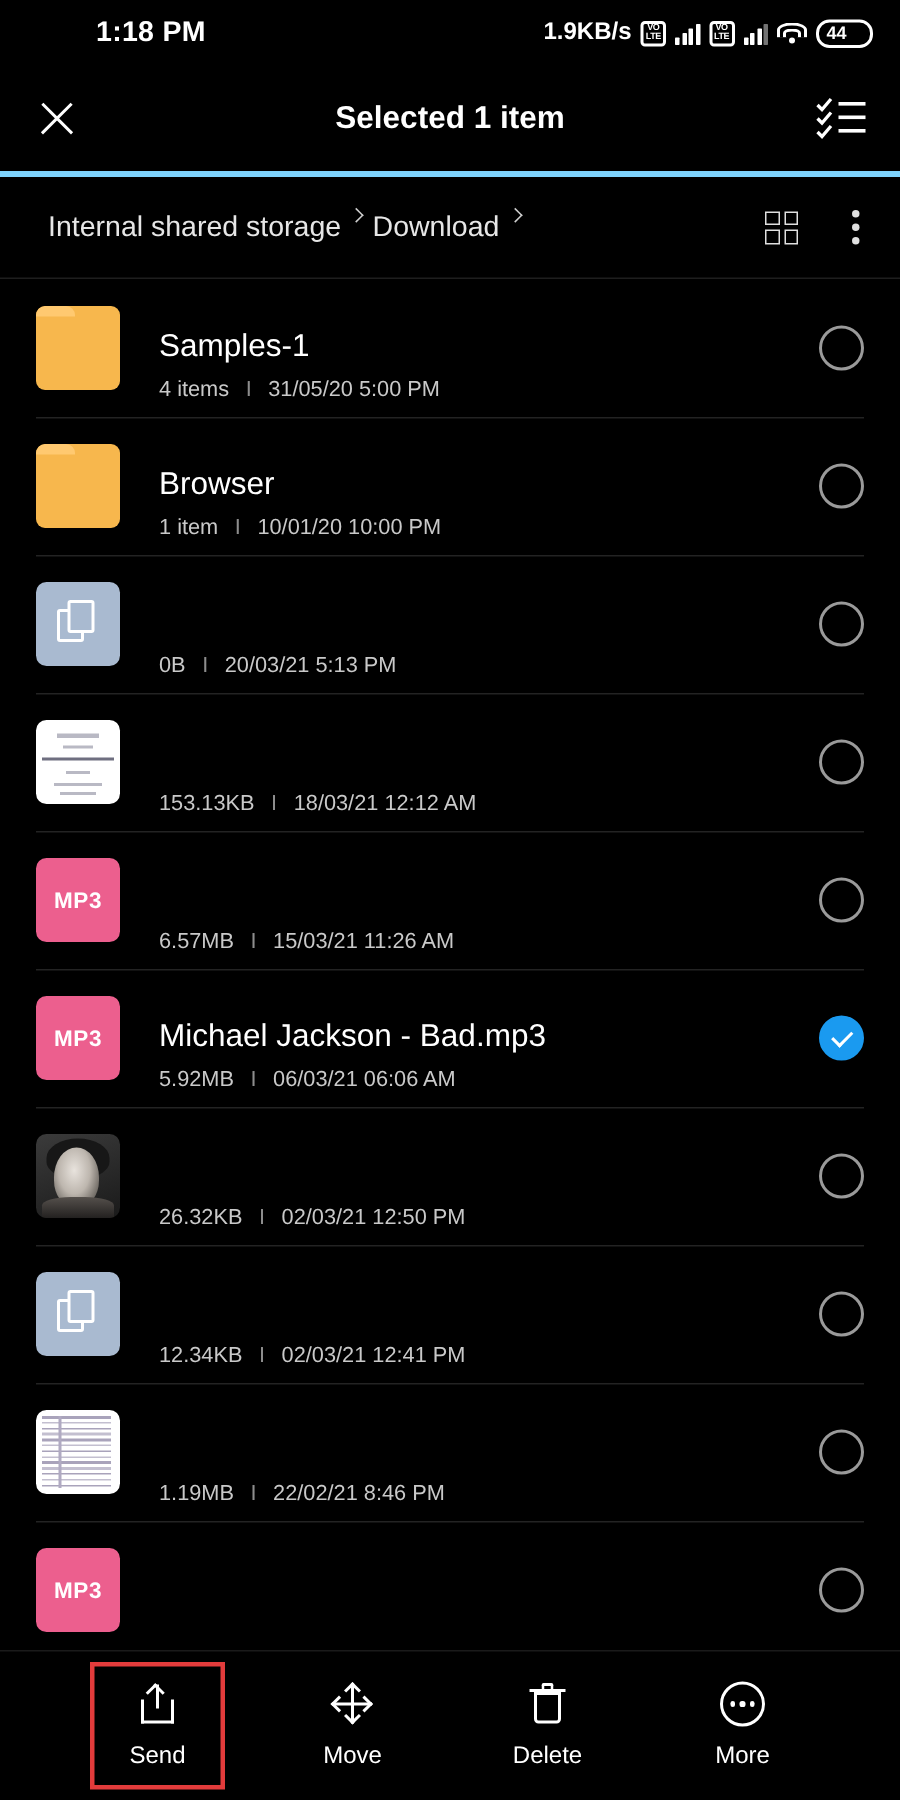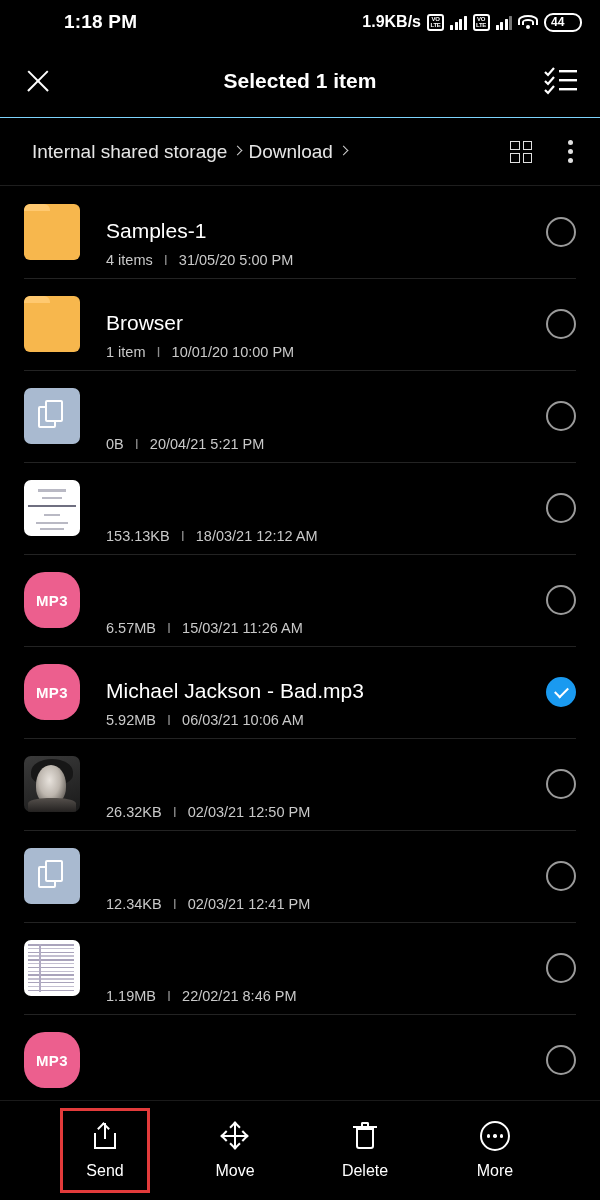--- a/index.html
+++ b/index.html
@@ -42,41 +42,41 @@
   }
   .battery {
     min-width:38px; height:19px; border:2px solid #fff; border-radius:9px;
     display:flex; align-items:center; justify-content:flex-start; padding:0 5px;
   }
   .battery b { font-size:12px; font-weight:bold; }
 
   
   .sel-header {
     height:74px; display:flex; align-items:center; padding:0 22px;
-    position:relative; border-bottom:1px solid #7dd3fc;
+    position:relative; border-bottom:4px solid #7dd3fc;
   }
   .close-ic { width:32px; height:32px; position:relative; cursor:pointer; }
   .close-ic i {
     position:absolute; left:2px; top:15px; width:28px; height:2.4px;
     background:#fff; display:block;
   }
   .close-ic i:nth-child(1){ transform:rotate(45deg); }
   .close-ic i:nth-child(2){ transform:rotate(-45deg); }
   .sel-title {
     position:absolute; left:0; right:0; text-align:center;
     font-size:21px; font-weight:bold; pointer-events:none;
   }
   .selall { margin-left:auto; width:34px; height:28px; cursor:pointer; }
 
   
   .crumbbar {
     height:68px; display:flex; align-items:center; padding:0 24px 0 32px;
     border-bottom:1px solid #1e1e1e;
   }
-  .crumbs { display:flex; align-items:center; font-size:19px; color:#e6e6e6; }
+  .crumbs { display:flex; align-items:flex-start; font-size:19px; color:#e6e6e6; }
   .crumb { white-space:nowrap; }
   .chev {
     display:inline-block; width:7px; height:7px; margin:0 7px;
     border-right:1.8px solid #cfcfcf; border-top:1.8px solid #cfcfcf;
     transform:rotate(45deg); position:relative; top:-1px;
   }
   .crumbbar .right { margin-left:auto; display:flex; align-items:center; gap:28px; }
   .gridic {
     width:22px; height:22px; display:grid; grid-template-columns:1fr 1fr;
     grid-template-rows:1fr 1fr; gap:3px; cursor:pointer;
@@ -105,21 +105,21 @@
     background:#ffc970; border-radius:6px 6px 0 0;
   }
   .th-doc { background:#a9bad0; display:flex; align-items:center; justify-content:center; }
   .pgs { position:relative; width:28px; height:32px; }
   .pgs u {
     position:absolute; border:2.2px solid #fff; border-radius:2px; display:block;
   }
   .pgs u:nth-child(1){ left:0; top:6px; width:18px; height:22px; }
   .pgs u:nth-child(2){ left:7px; top:0; width:18px; height:22px; background:#a9bad0; }
   .th-mp3 {
-    background:#ec5f8e; display:flex; align-items:center; justify-content:center;border-radius:21px;
+    background:#ec5f8e; display:flex; align-items:center; justify-content:center;
   }
   .th-mp3 b { font-size:15px; font-weight:bold; color:#fff; letter-spacing:.4px; }
   .th-cert { background:#fff; }
   .th-cert u {
     position:absolute; left:5px; background:#b9b9c4; display:block; height:1.6px;
   }
   .th-cert u:nth-child(1){ top:9px; left:14px; width:28px; height:3px; }
   .th-cert u:nth-child(2){ top:17px; left:18px; width:20px; }
   .th-cert u:nth-child(3){ top:25px; left:4px; width:48px; height:2.4px; background:#6f6f80; }
   .th-cert u:nth-child(4){ top:34px; left:20px; width:16px; }
@@ -345,21 +345,21 @@
       <div class="pgs">
           <u></u>
           <u></u>
         </div>
     </div>
     <div class="meta">
       <div class="fname redacted">redacted file name</div>
       <div class="fsub">
         <span>0B</span>
         <span class="sep">I</span>
-        <span>20/04/21 5:21 PM</span>
+        <span>20/03/21 5:13 PM</span>
       </div>
     </div>
     <div class="cbox"></div>
   </div>
 
   <div class="row">
     <div class="thumb th-cert">
       <u></u>
         <u></u>
         <u></u>
@@ -395,21 +395,21 @@
 
   <div class="row">
     <div class="thumb th-mp3">
       <b>MP3</b>
     </div>
     <div class="meta">
       <div class="fname">Michael Jackson - Bad.mp3</div>
       <div class="fsub">
         <span>5.92MB</span>
         <span class="sep">I</span>
-        <span>06/03/21 10:06 AM</span>
+        <span>06/03/21 06:06 AM</span>
       </div>
     </div>
     <div class="cbox on"></div>
   </div>
 
   <div class="row">
     <div class="thumb th-photo">
       <div class="hair"></div>
       <div class="face"></div>
       <div class="body"></div>

